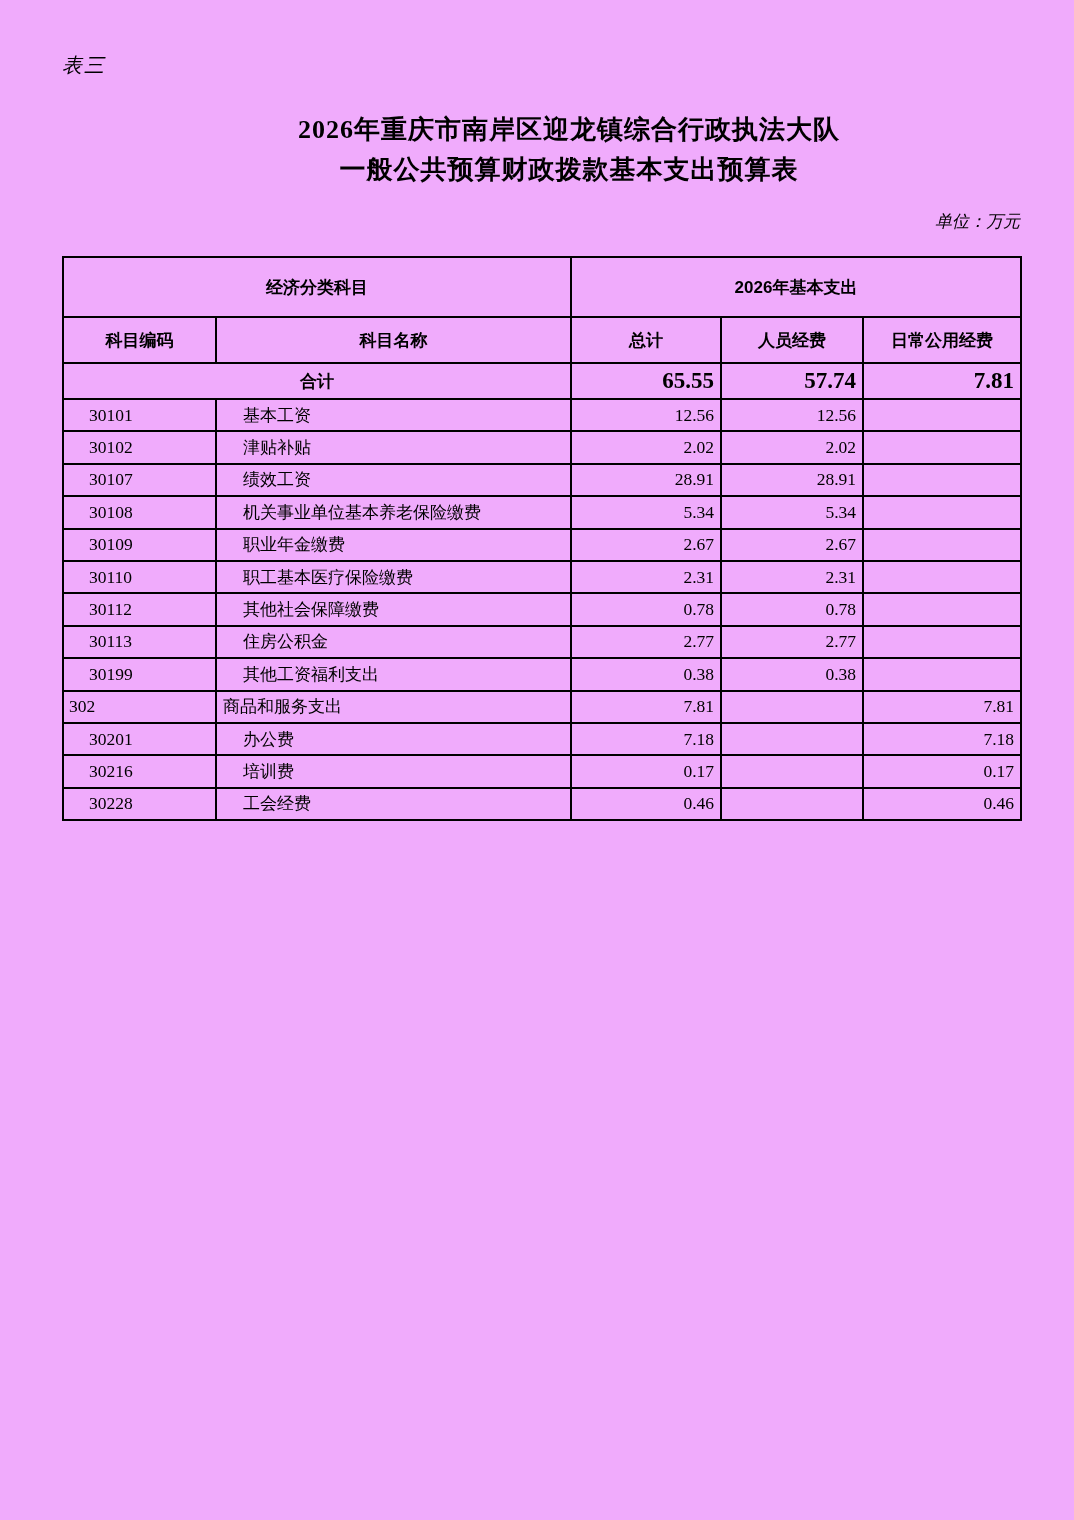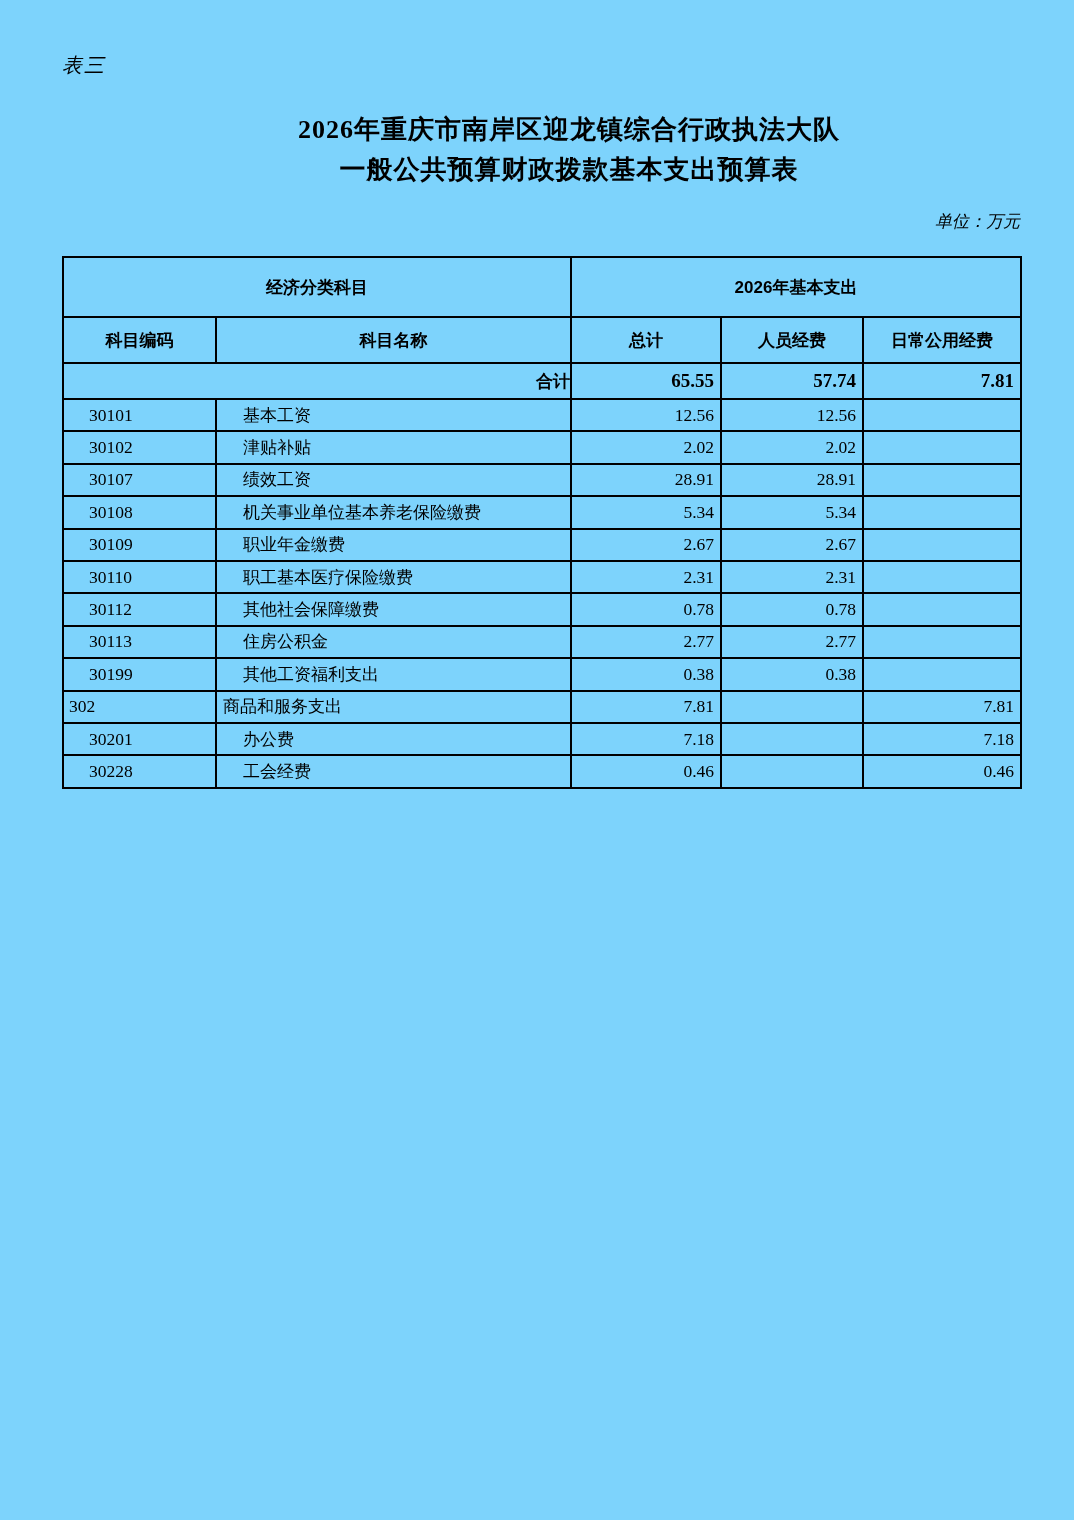--- a/index.html
+++ b/index.html
@@ -4,21 +4,21 @@
 <style>
   html, body {
     margin: 0;
     padding: 0;
     background: #ffffff;
   }
   .page {
     position: relative;
     width: 1074px;
     height: 1520px;
-    background: #7dd3fc;
+    background: #f0abfc;
     color: #000000;
     font-family: "Liberation Serif", serif;
     overflow: hidden;
   }
   .corner-label {
     position: absolute;
     left: 62px;
     top: 52px;
     font-size: 20px;
     font-style: italic;
@@ -70,26 +70,26 @@
   .hdr-cell {
     font-family: "Liberation Sans", sans-serif;
     font-weight: bold;
     font-size: 17px;
     text-align: center;
   }
   .total-label {
     font-family: "Liberation Sans", sans-serif;
     font-weight: bold;
     font-size: 17px;
-    text-align: right;
+    text-align: center;
   }
   .total-num {
     font-family: "Liberation Serif", serif;
     font-weight: bold;
-    font-size: 19px;
+    font-size: 23px;
     text-align: right;
     padding-right: 6px !important;
   }
   .code-cell {
     font-family: "Liberation Serif", serif;
     font-size: 17.5px;
     text-align: left;
     padding-left: 5px !important;
   }
   .name-cell {
@@ -230,20 +230,27 @@
     </tr>
 
     <tr class="data-row lvl2">
       <td class="code-cell">30201</td>
       <td class="name-cell">办公费</td>
       <td class="num-cell">7.18</td>
       <td class="num-cell"></td>
       <td class="num-cell">7.18</td>
     </tr>
 
+    <tr class="data-row lvl2">
+      <td class="code-cell">30216</td>
+      <td class="name-cell">培训费</td>
+      <td class="num-cell">0.17</td>
+      <td class="num-cell"></td>
+      <td class="num-cell">0.17</td>
+    </tr>
 
     <tr class="data-row lvl2">
       <td class="code-cell">30228</td>
       <td class="name-cell">工会经费</td>
       <td class="num-cell">0.46</td>
       <td class="num-cell"></td>
       <td class="num-cell">0.46</td>
     </tr>
   </tbody>
   </table>

